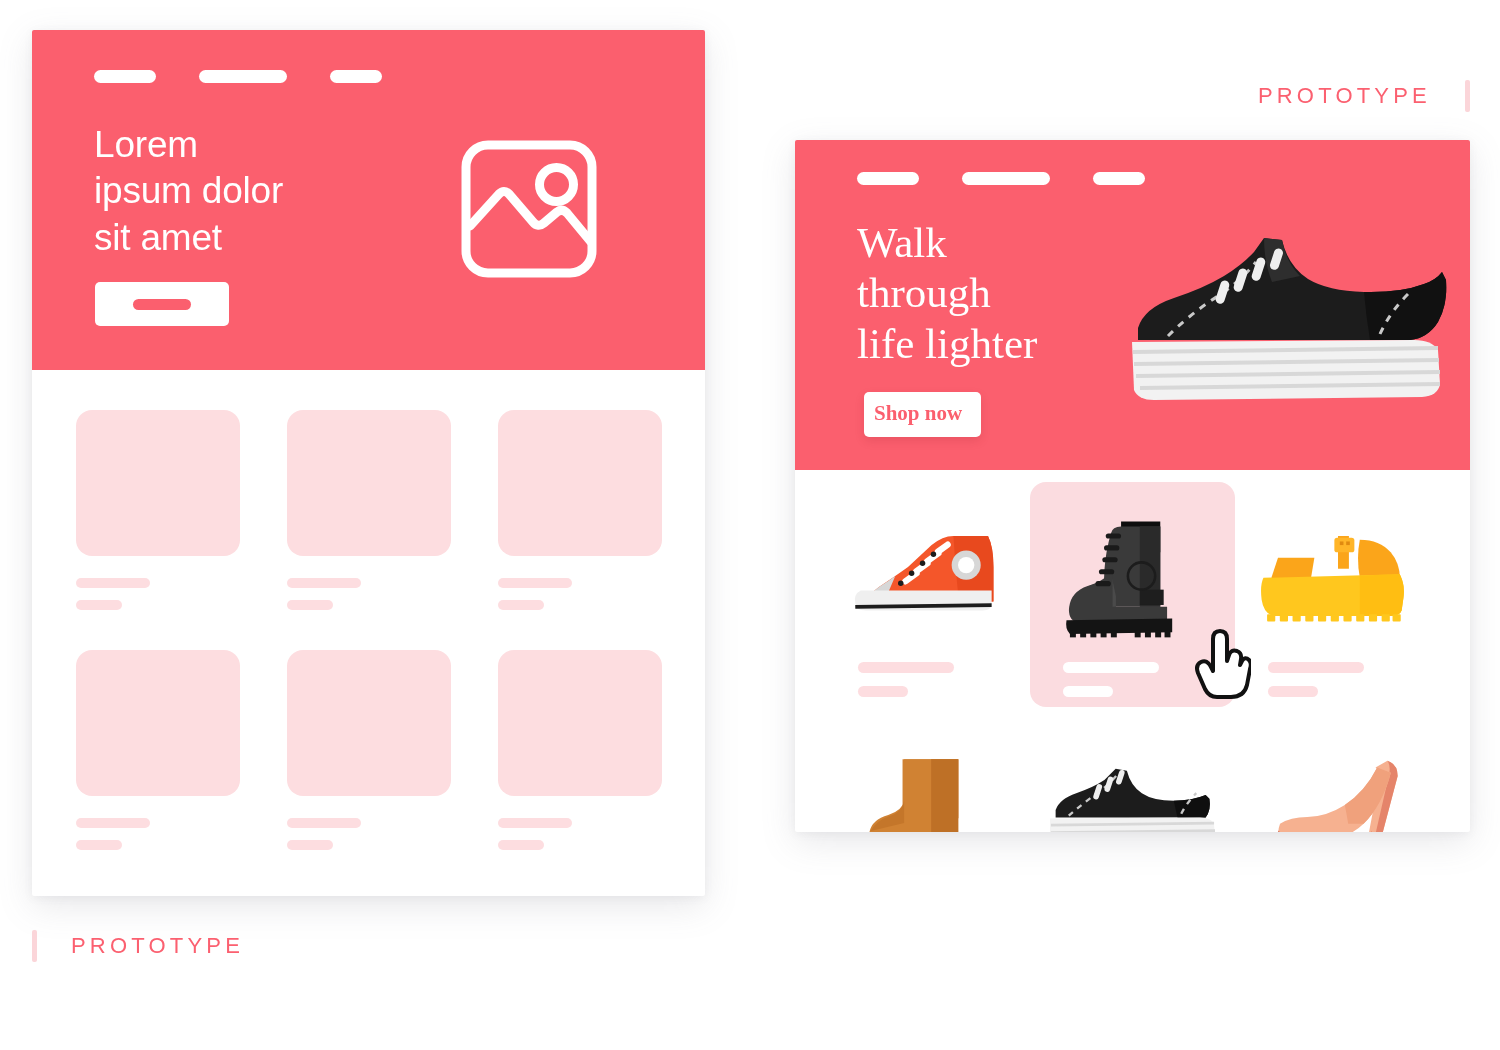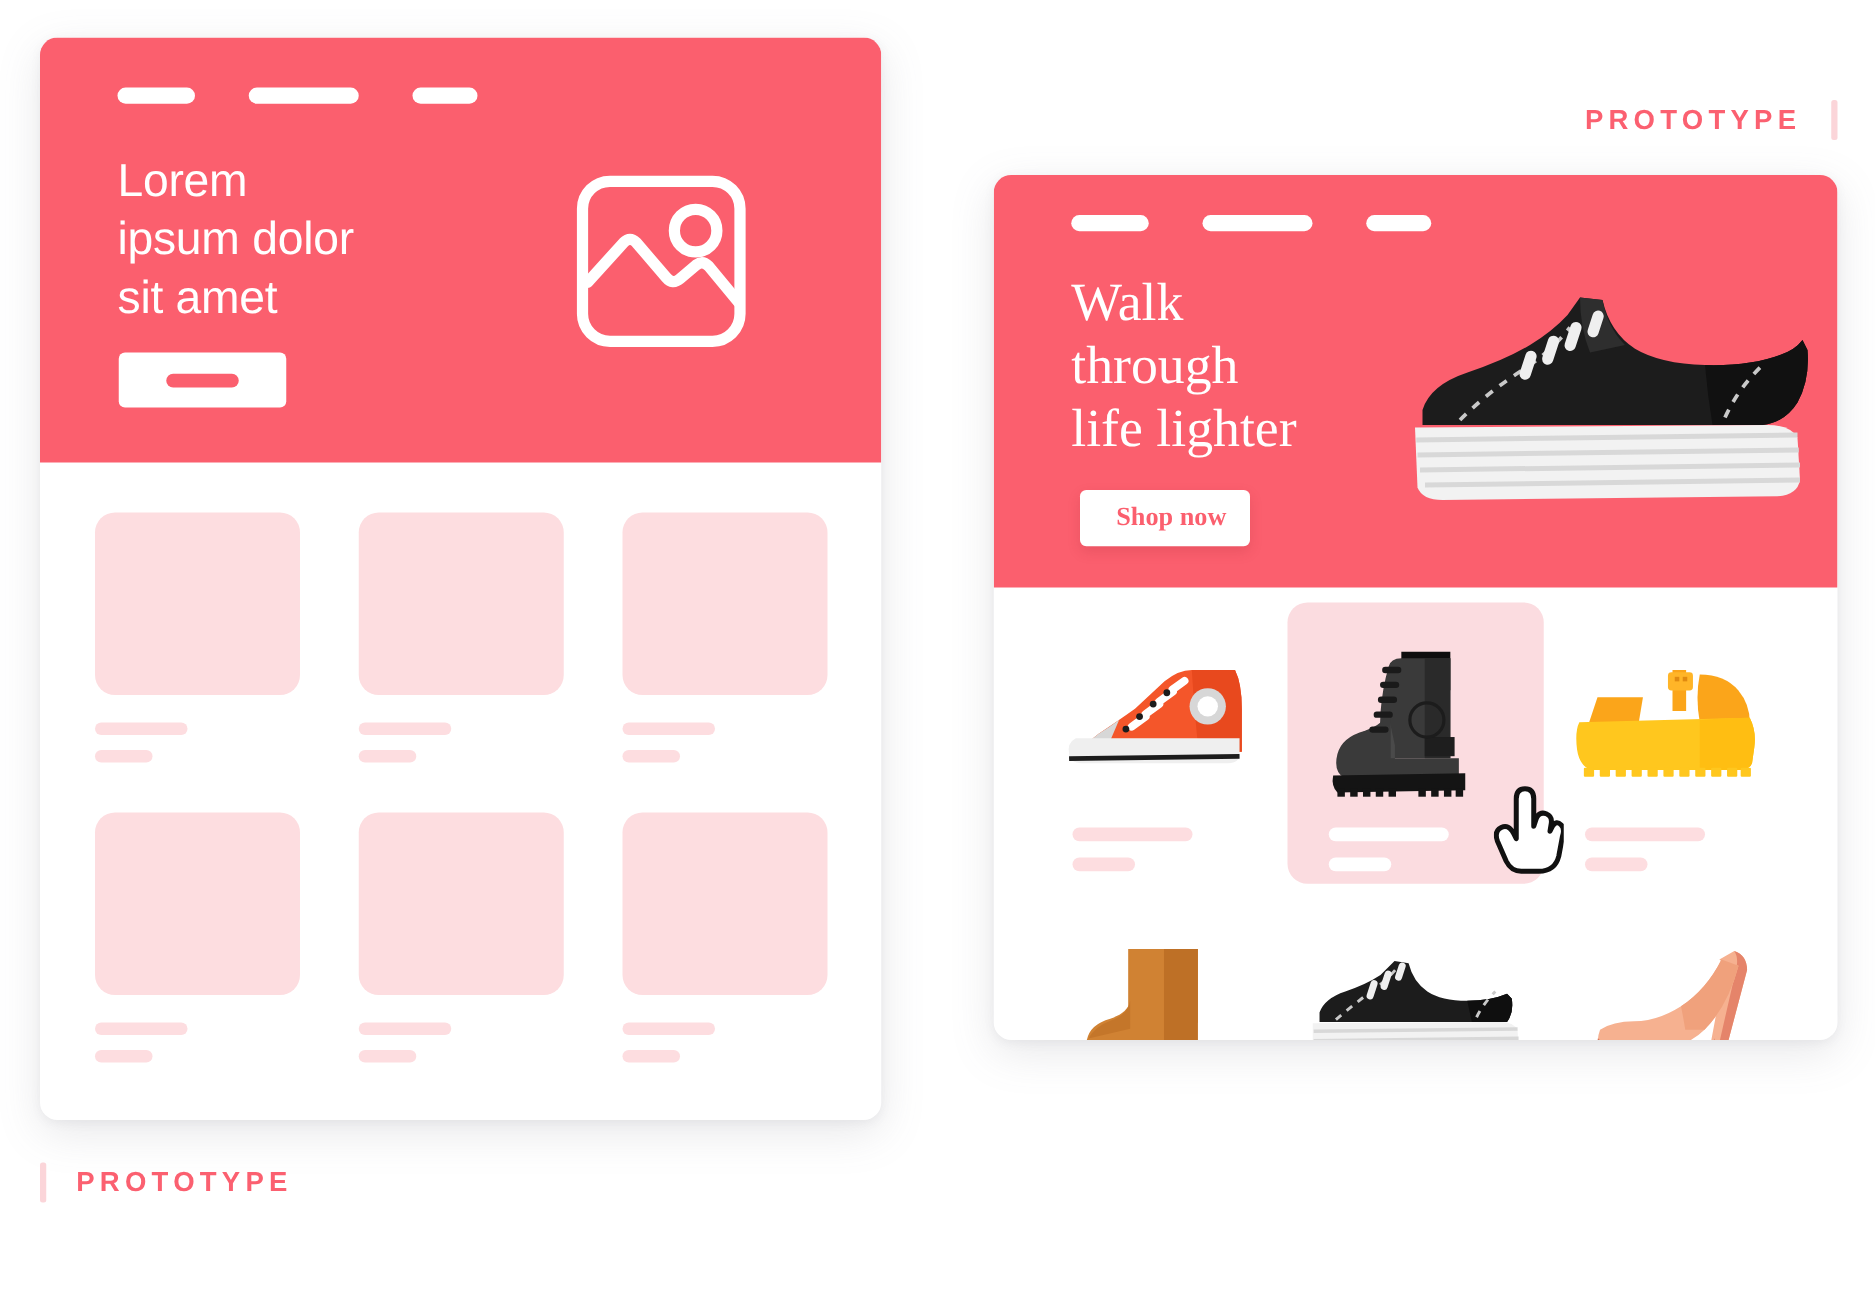--- a/index.html
+++ b/index.html
@@ -12,21 +12,21 @@
     height: 1050px;
     position: relative;
     overflow: hidden;
     font-family: "Liberation Sans", sans-serif;
   }
 
   
   .card {
     position: absolute;
     background: #ffffff;
-    border-radius: 14px;
+    border-radius: 2px;
     box-shadow: 0 10px 34px rgba(120,120,130,0.17), 0 2px 8px rgba(120,120,130,0.08);
     overflow: hidden;
   }
 
   
   #wireframe-card {
     left: 32px;
     top: 30px;
     width: 673px;
     height: 866px;
@@ -151,21 +151,21 @@
   }
 
   #shop-now-button {
     position: absolute;
     left: 69px;
     top: 252px;
     background: #ffffff;
     color: #FB5F6E;
     border: none;
     border-radius: 5px;
-    padding: 9px 19px 11px 29px;
+    padding: 9px 19px 11px 10px;
     font-family: "Liberation Serif", "DejaVu Serif", serif;
     font-size: 21px;
     font-weight: 700;
     box-shadow: 0 4px 10px rgba(150,30,45,0.16);
     cursor: pointer;
   }
 
   #hero-shoe {
     position: absolute;
     right: 18px;
@@ -228,25 +228,25 @@
     width: 56px;
     height: 74px;
     pointer-events: none;
   }
 
   
   .corner-label {
     position: absolute;
     display: flex;
     align-items: center;
-    gap: 24px;
+    gap: 34px;
     color: #FB6070;
     font-size: 22px;
     letter-spacing: 4.2px;
-    font-weight: 700;
+    font-weight: 400;
   }
   .label-bar {
     width: 5px;
     height: 32px;
     border-radius: 2px;
     background: #FBD5D9;
   }
   #wireframe-label { left: 32px; top: 930px; }
   #prototype-label { right: 30px; top: 80px; }
 </style>

